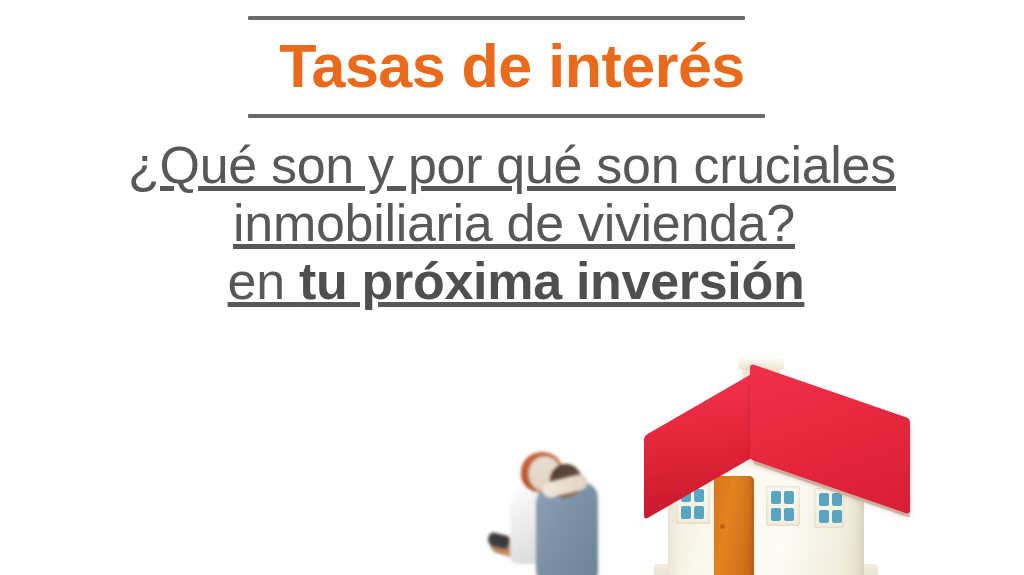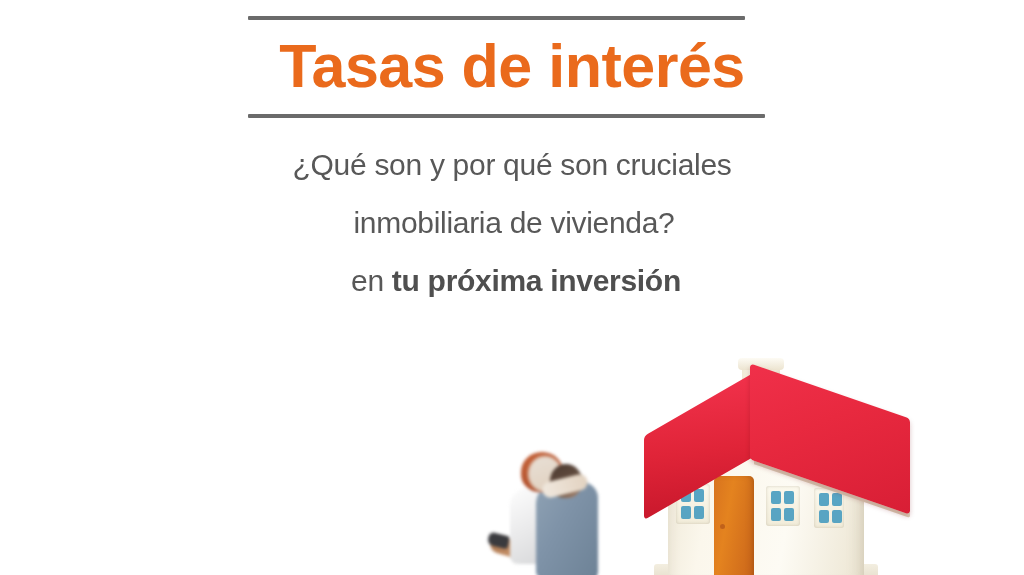--- a/index.html
+++ b/index.html
@@ -63,25 +63,26 @@
   
   .subtitle-block {
     position: absolute;
     left: 0;
     top: 136px;
     width: 1024px;
     text-align: center;
     color: #585858;
   }
   .sub-line {
-    font-size: 30px;
+    font-size: 52px;
     line-height: 58px;
     font-weight: normal;
     letter-spacing: -0.3px;
     white-space: nowrap;
+    text-decoration: underline;
   }
   .sub-line.indent-1 { margin-left: 8px; }
   .sub-line.indent-2 { margin-left: 4px; }
   .sub-strong {
     font-weight: bold;
     color: #4f4f4f;
   }
 
   
   .photo-area {

